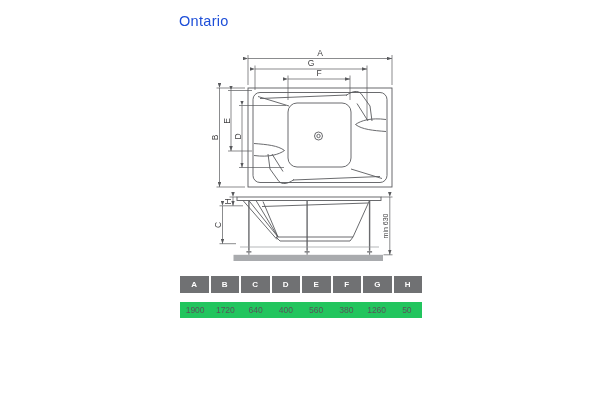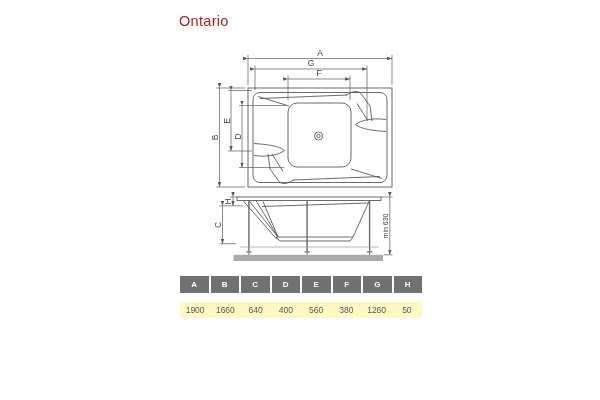--- a/index.html
+++ b/index.html
@@ -2,35 +2,35 @@
 <html><head>
 <meta charset="utf-8">
 <style>
   html,body{margin:0;padding:0;}
   body{
     width:600px;height:400px;position:relative;background:#ffffff;
     font-family:"Liberation Sans", sans-serif;overflow:hidden;
   }
   .title{
     position:absolute;left:179px;top:13px;
-    font-size:14.5px;color:#b91c1c;letter-spacing:.3px;
+    font-size:14.5px;color:#1d4ed8;letter-spacing:.3px;
   }
   svg{position:absolute;left:0;top:0;}
   svg text{
     font-family:"Liberation Sans", sans-serif;
     font-size:8.5px;fill:#414042;
   }
   svg text.small{font-size:7px;}
   .tbl{position:absolute;left:180px;top:276px;width:242px;}
   .tbl-head{display:flex;gap:2px;height:17px;}
   .tbl-head .cell{
     flex:1;background:#707173;color:#ffffff;text-align:center;
     font-size:8px;font-weight:bold;line-height:17px;
   }
-  .tbl-vals{display:flex;height:16px;background:#fef9c3;margin-top:9px;}
+  .tbl-vals{display:flex;height:16px;background:#22c55e;margin-top:9px;}
   .tbl-vals .cell{
     flex:1;text-align:center;font-size:8.5px;color:#555659;line-height:16px;
   }
 </style>
 </head>
 <body>
 
 <div class="title">Ontario</div>
 
 <svg width="600" height="400" viewBox="0 0 600 400">
@@ -151,21 +151,21 @@
     <div class="cell">B</div>
     <div class="cell">C</div>
     <div class="cell">D</div>
     <div class="cell">E</div>
     <div class="cell">F</div>
     <div class="cell">G</div>
     <div class="cell">H</div>
   </div>
   <div class="tbl-vals">
     <div class="cell">1900</div>
-    <div class="cell">1660</div>
+    <div class="cell">1720</div>
     <div class="cell">640</div>
     <div class="cell">400</div>
     <div class="cell">560</div>
     <div class="cell">380</div>
     <div class="cell">1260</div>
     <div class="cell">50</div>
   </div>
 </div>
 
 </body></html>

